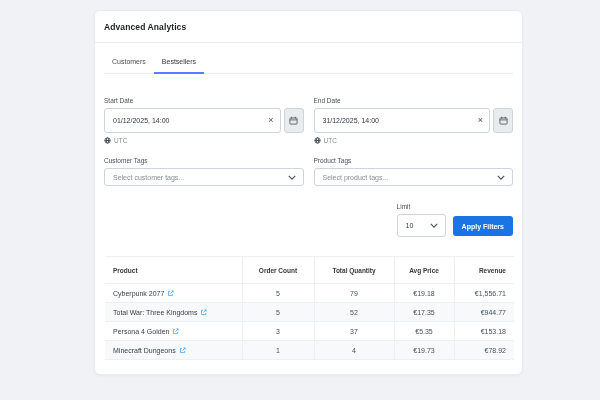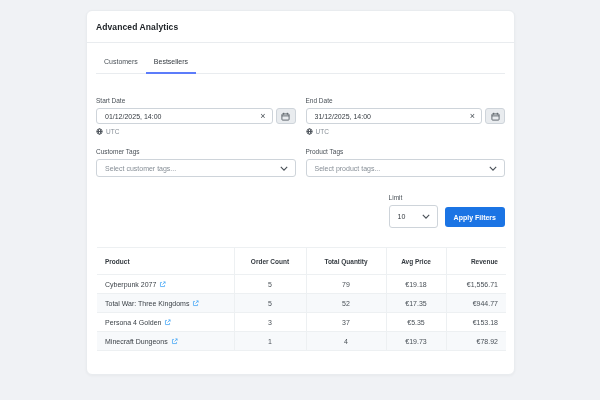--- a/index.html
+++ b/index.html
@@ -1,33 +1,33 @@
 <!DOCTYPE html>
 <html><head>
 <meta charset="utf-8">
 <style>
   * { margin:0; padding:0; box-sizing:border-box; }
   html,body { width:600px; height:400px; overflow:hidden;
     font-family:"Liberation Sans","DejaVu Sans",sans-serif;
     background:#f0f2f5; -webkit-font-smoothing:antialiased; }
-  .card { position:absolute; left:86px; top:10px; width:429px; height:365px;
+  .card { position:absolute; left:94px; top:10px; width:429px; height:365px;
     background:#ffffff; border:1px solid #e9ecef; border-radius:6px;
     box-shadow:0 1px 3px rgba(0,0,0,.04); }
   .card-header { padding:11px 9px 10px; border-bottom:1px solid #e9ecef; }
   .card-title { font-size:8.5px; font-weight:bold; color:#212529; letter-spacing:.1px; }
 
   .tabs { margin:0 9px; padding-top:9px; border-bottom:1px solid #e9ecef; display:flex; }
   .tab { font-size:7px; color:#495057; padding:6px 8px 7px; cursor:pointer;
     border-bottom:2px solid transparent; margin-bottom:-1px; }
   .tab.active { color:#343a40; border-bottom-color:#5c7cfa; }
 
   .filters { padding:23px 9px 0; }
   .filter-grid { display:grid; grid-template-columns:1fr 1fr; column-gap:10px; }
   .field-label { font-size:6.5px; color:#495057; margin-bottom:4px; }
-  .input-group { display:flex; align-items:stretch; height:16px;border-radius:10px; }
+  .input-group { display:flex; align-items:stretch; height:25px;border-radius:10px; }
   .date-input-wrap { flex:1; display:flex; align-items:center; background:#fff;
     border:1px solid #ced4da; border-radius:3px; padding:0 6px 0 8px; }
   .date-input { flex:1; border:none; outline:none; font-size:7px; color:#343a40;
     font-family:inherit; background:transparent; min-width:0; }
   .clear-x { font-size:9px; color:#495057; line-height:1; cursor:pointer; padding-left:4px; }
   .cal-btn { width:20px; margin-left:3px; background:#e9ecef; border:1px solid #ced4da;
     border-radius:3px; display:flex; align-items:center; justify-content:center; cursor:pointer; }
   .tz-row { display:flex; align-items:center; gap:3px; margin-top:4px; }
   .tz-text { font-size:6.5px; color:#868e96; }
 

